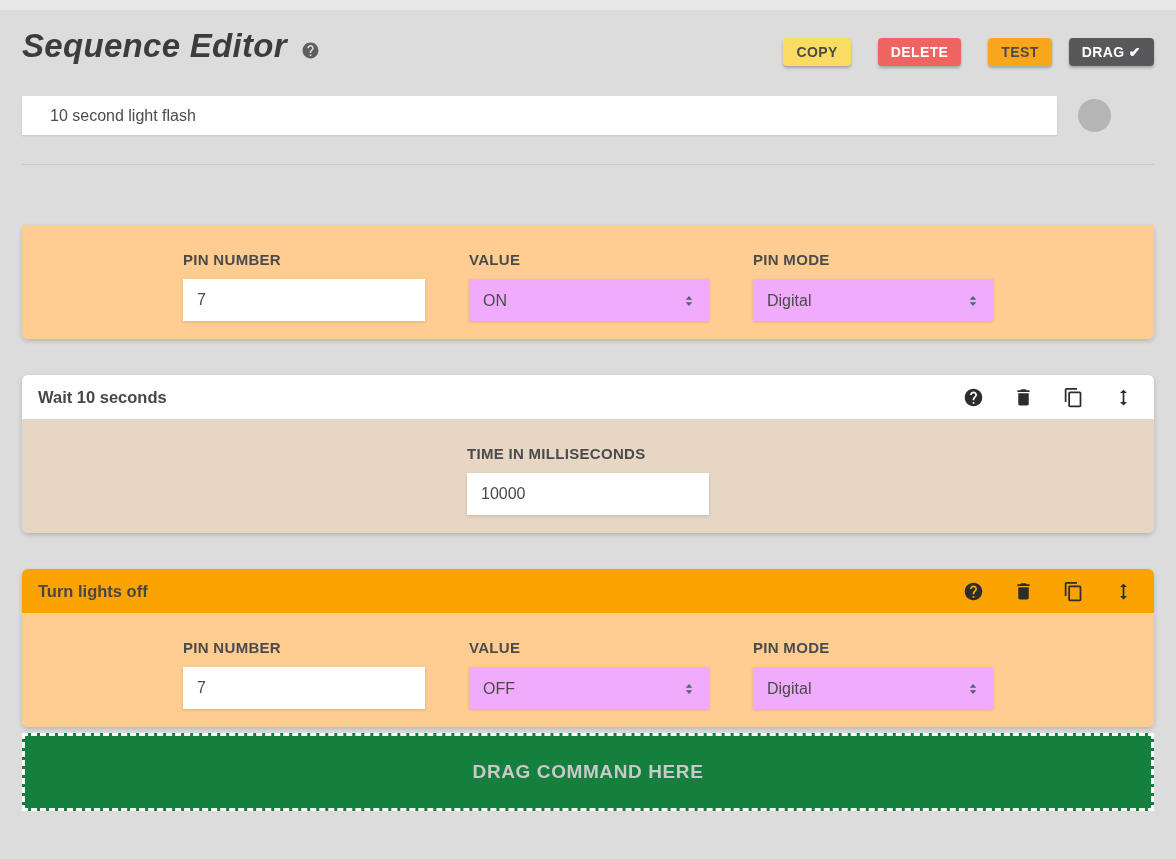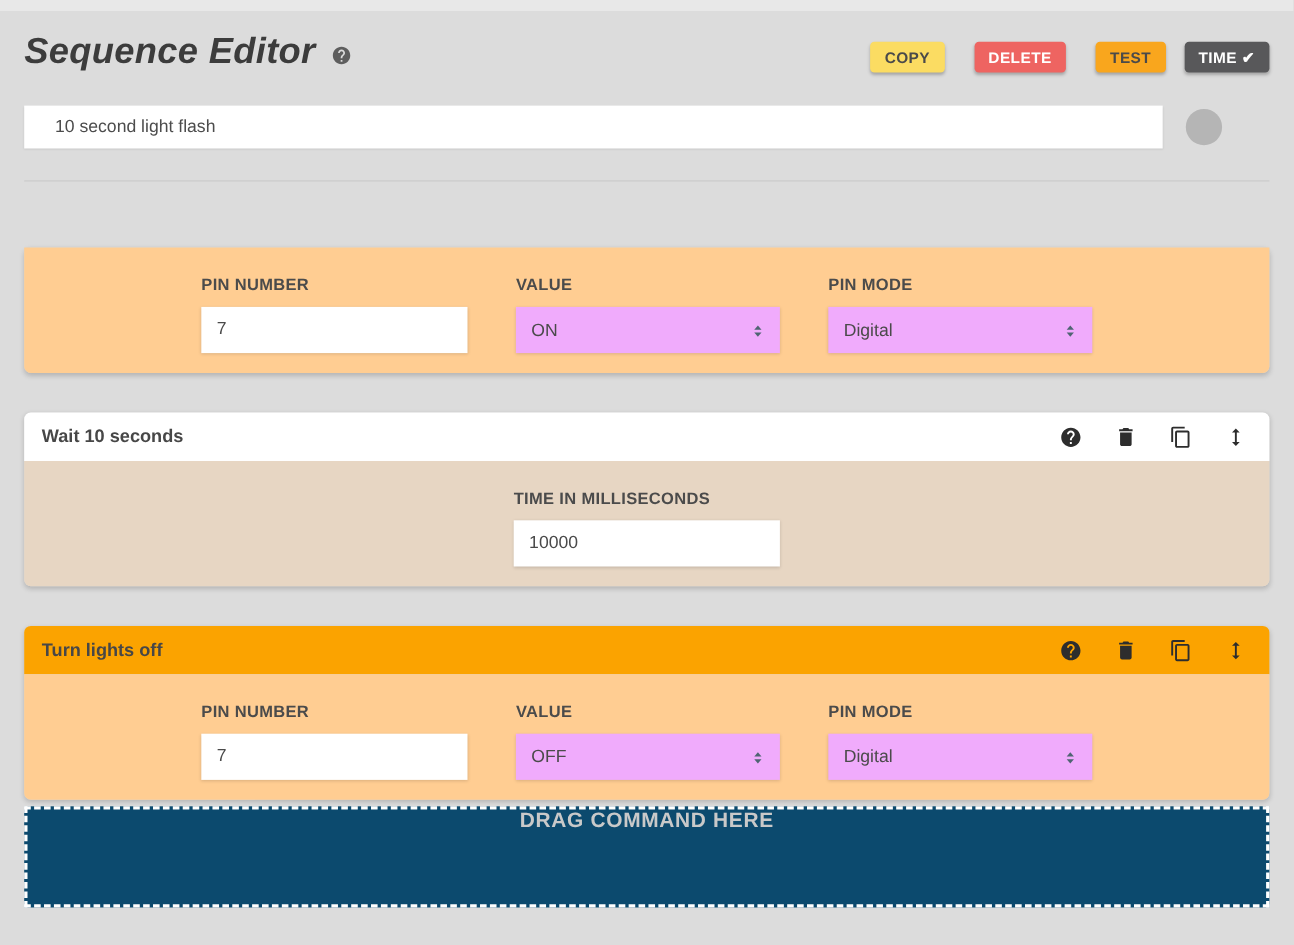--- a/index.html
+++ b/index.html
@@ -75,23 +75,23 @@
     width:240px; height:42px; background:#f0abfc;
     box-shadow:0 1px 3px rgba(0,0,0,0.15);
     display:flex; align-items:center; padding:2px 11px 0 14px; cursor:pointer;
   }
   .select-value { flex:1; font-size:16px; color:#4a4a4a; }
   .sort-arrows { width:18px; height:22px; color:#4e6472; }
   .sort-arrows svg { display:block; width:100%; height:100%; }
 
   
   .dropzone {
-    margin-top:6px; height:92px; background:#0c4a6e;
+    margin-top:6px; height:78px; background:#15803d;
     border:3px dashed #ffffff;
-    display:flex; align-items:flex-start; justify-content:center;
+    display:flex; align-items:center; justify-content:center;
   }
   .dropzone-label { font-size:19px; font-weight:700; color:#c9c9c9; letter-spacing:0.6px; }
 </style>
 </head>
 <body>
 
 <svg width="0" height="0" style="position:absolute">
   <defs>
     <g id="ic-help">
       <path fill="currentColor" d="M12 2C6.48 2 2 6.48 2 12s4.48 10 10 10 10-4.48 10-10S17.52 2 12 2zm1 17h-2v-2h2v2zm2.07-7.75l-.9.92C13.45 12.9 13 13.5 13 15h-2v-.5c0-1.1.45-2.1 1.17-2.83l1.24-1.26c.37-.36.59-.86.59-1.41 0-1.1-.9-2-2-2s-2 .9-2 2H8c0-2.21 1.79-4 4-4s4 1.79 4 4c0 .88-.36 1.68-.93 2.25z"></path>
@@ -124,21 +124,21 @@
     <span class="page-title">Sequence Editor</span>
     <span class="title-help">
       <svg viewBox="0 0 24 24">
           <use href="#ic-help"></use>
         </svg>
     </span>
     <div class="actions">
       <button class="btn btn-copy">COPY</button>
       <button class="btn btn-delete">DELETE</button>
       <button class="btn btn-test">TEST</button>
-      <button class="btn btn-saved">TIME ✔</button>
+      <button class="btn btn-saved">DRAG ✔</button>
     </div>
   </div>
 
   <div class="name-row">
     <input class="name-input" type="text" value="10 second light flash" style="">
     <div class="status-circle"></div>
   </div>
 
   <div class="divider"></div>
 

